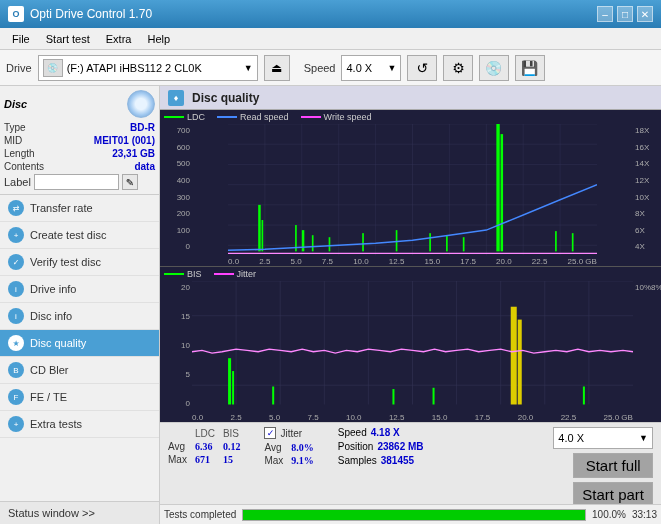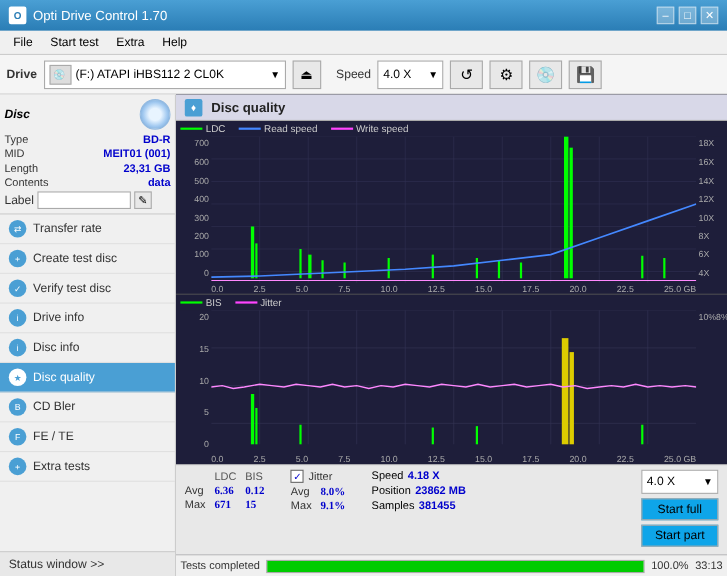--- a/index.html
+++ b/index.html
@@ -35,21 +35,21 @@
     
     .toolbar {
       background: #f5f5f5;
       border-bottom: 1px solid #ccc;
       display: flex;
       align-items: center;
       padding: 3px 6px;
       height: 36px;
       gap: 6px;
     }
-    .toolbar-label { font-size: 11px; font-weight: bold; color: #333; }
+    .toolbar-label { font-size: 11px; font-weight: normal; color: #333; }
     .drive-select {
       display: flex;
       align-items: center;
       border: 1px solid #aaa;
       background: white;
       padding: 2px 4px;
       height: 26px;
       min-width: 220px;
       font-size: 11px;
     }
@@ -165,21 +165,21 @@
     .stats-table { font-size: 10px; }
     .stats-table table { border-collapse: collapse; }
     .stats-table td { padding: 1px 8px 1px 0; color: #333; white-space: nowrap; }
     .stats-table td.header { color: #555; font-size: 10px; }
     .stats-table td.blue { color: #0000cc; font-weight: bold; font-family: Liberation Serif, serif; }
     .checkbox { width: 12px; height: 12px; border: 1px solid #666; background: white; display: flex; align-items: center; justify-content: center; font-size: 9px; color: #0000cc; }
     .jitter-label { font-size: 10px; color: #333; }
     .speed-val { color: #0000cc; font-weight: bold; }
 
     .start-buttons { display: flex; flex-direction: column; gap: 4px; margin-left: auto; }
-    .start-btn { background: #0ea5e9; border: 1px solid #aaa; padding: 3px 8px; font-size: 11px; cursor: pointer; text-align: center; min-width: 70px; }
+    .start-btn { background: #a3a3a3; border: 1px solid #aaa; padding: 3px 8px; font-size: 15px; cursor: pointer; text-align: center; min-width: 70px; margin-left: 20px; }
     .speed-dropdown { border: 1px solid #aaa; background: white; padding: 2px 4px; font-size: 11px; height: 22px; display: flex; align-items: center; justify-content: space-between; }
 
     
     .progress-bar-area {
       height: 20px;
       background: #f0f0f0;
       border-top: 1px solid #ccc;
       display: flex;
       align-items: center;
       padding: 0 4px;
@@ -335,21 +335,21 @@
           </div>
           <div class="legend-item">
             <div style="width:20px;height:2px;background:#4488ff;"></div>
             <span style="color:#ccc;font-size:9px;">Read speed</span>
           </div>
           <div class="legend-item">
             <div style="width:20px;height:2px;background:#ff44ff;"></div>
             <span style="color:#ccc;font-size:9px;">Write speed</span>
           </div>
         </div>
-        <div style="flex:1;position:relative;display:flex;">
+        <div style="flex:1;position:relative;display:flex;gap:36px;">
 
           <div style="width:32px;display:flex;flex-direction:column;justify-content:space-between;align-items:flex-end;padding:2px 2px 14px 0;color:#aaa;font-size:8px;">
             <span>700</span>
             <span>600</span>
             <span>500</span>
             <span>400</span>
             <span>300</span>
             <span>200</span>
             <span>100</span>
             <span>0</span>

